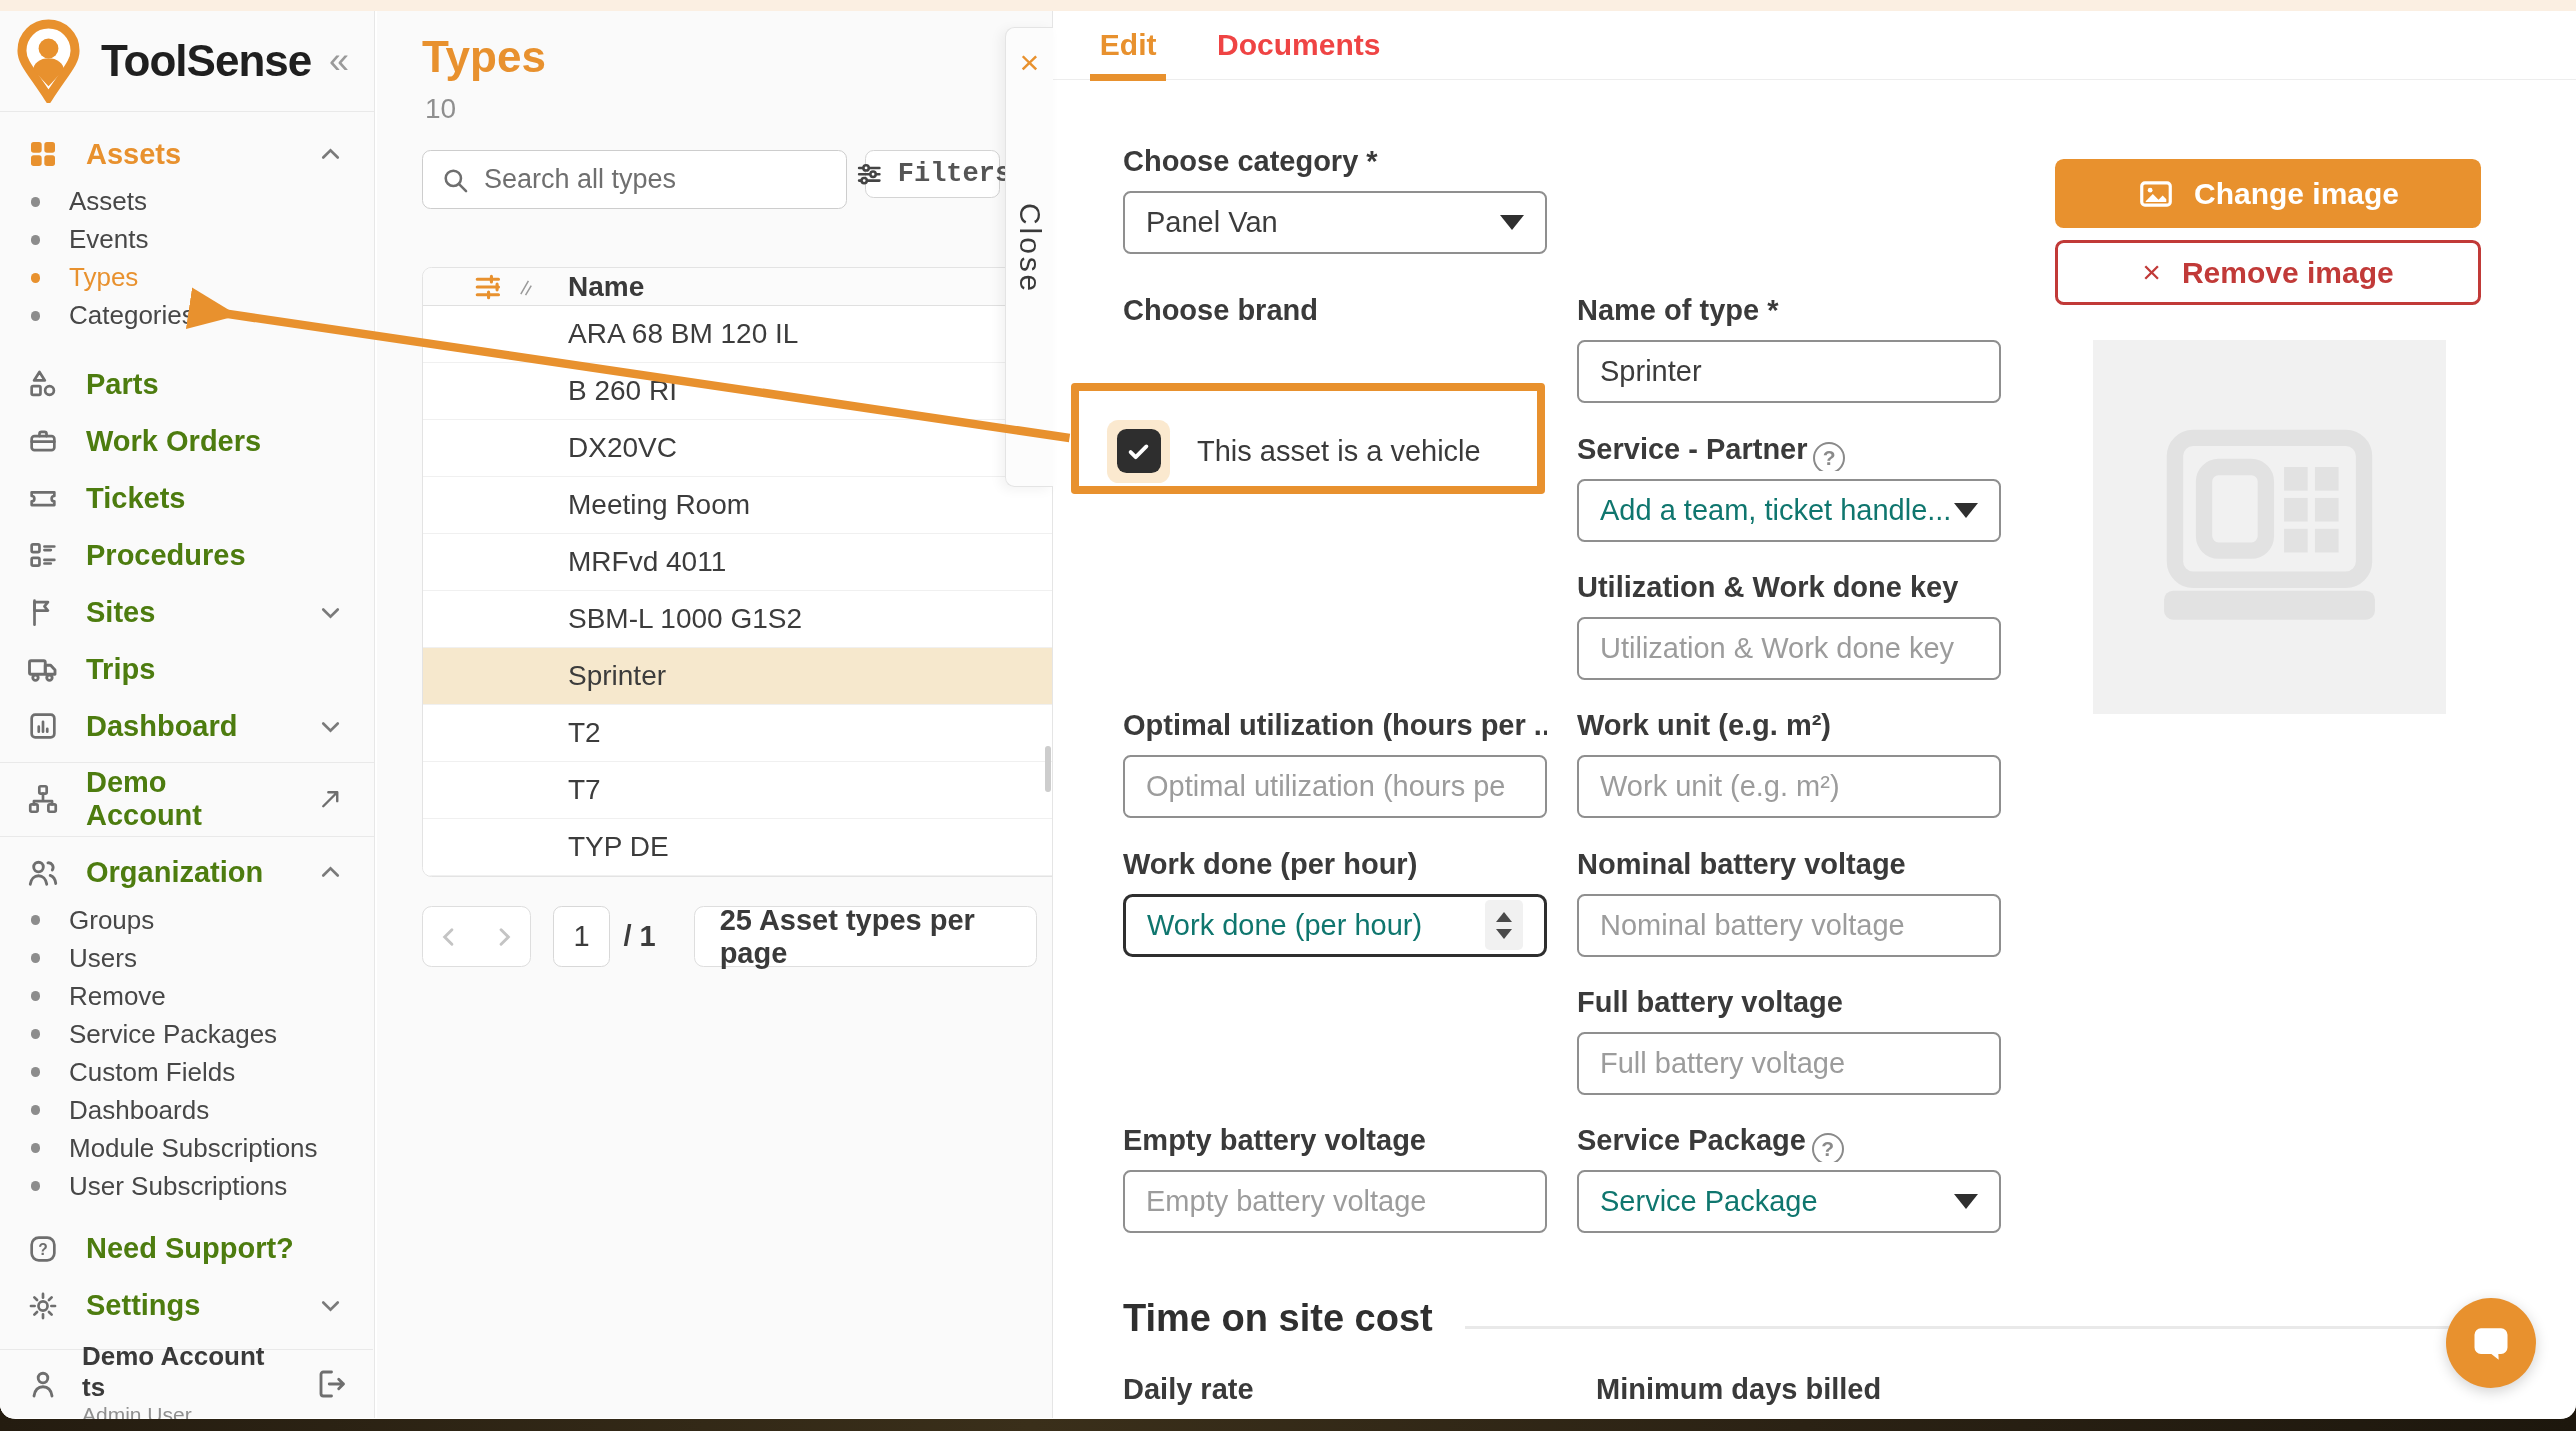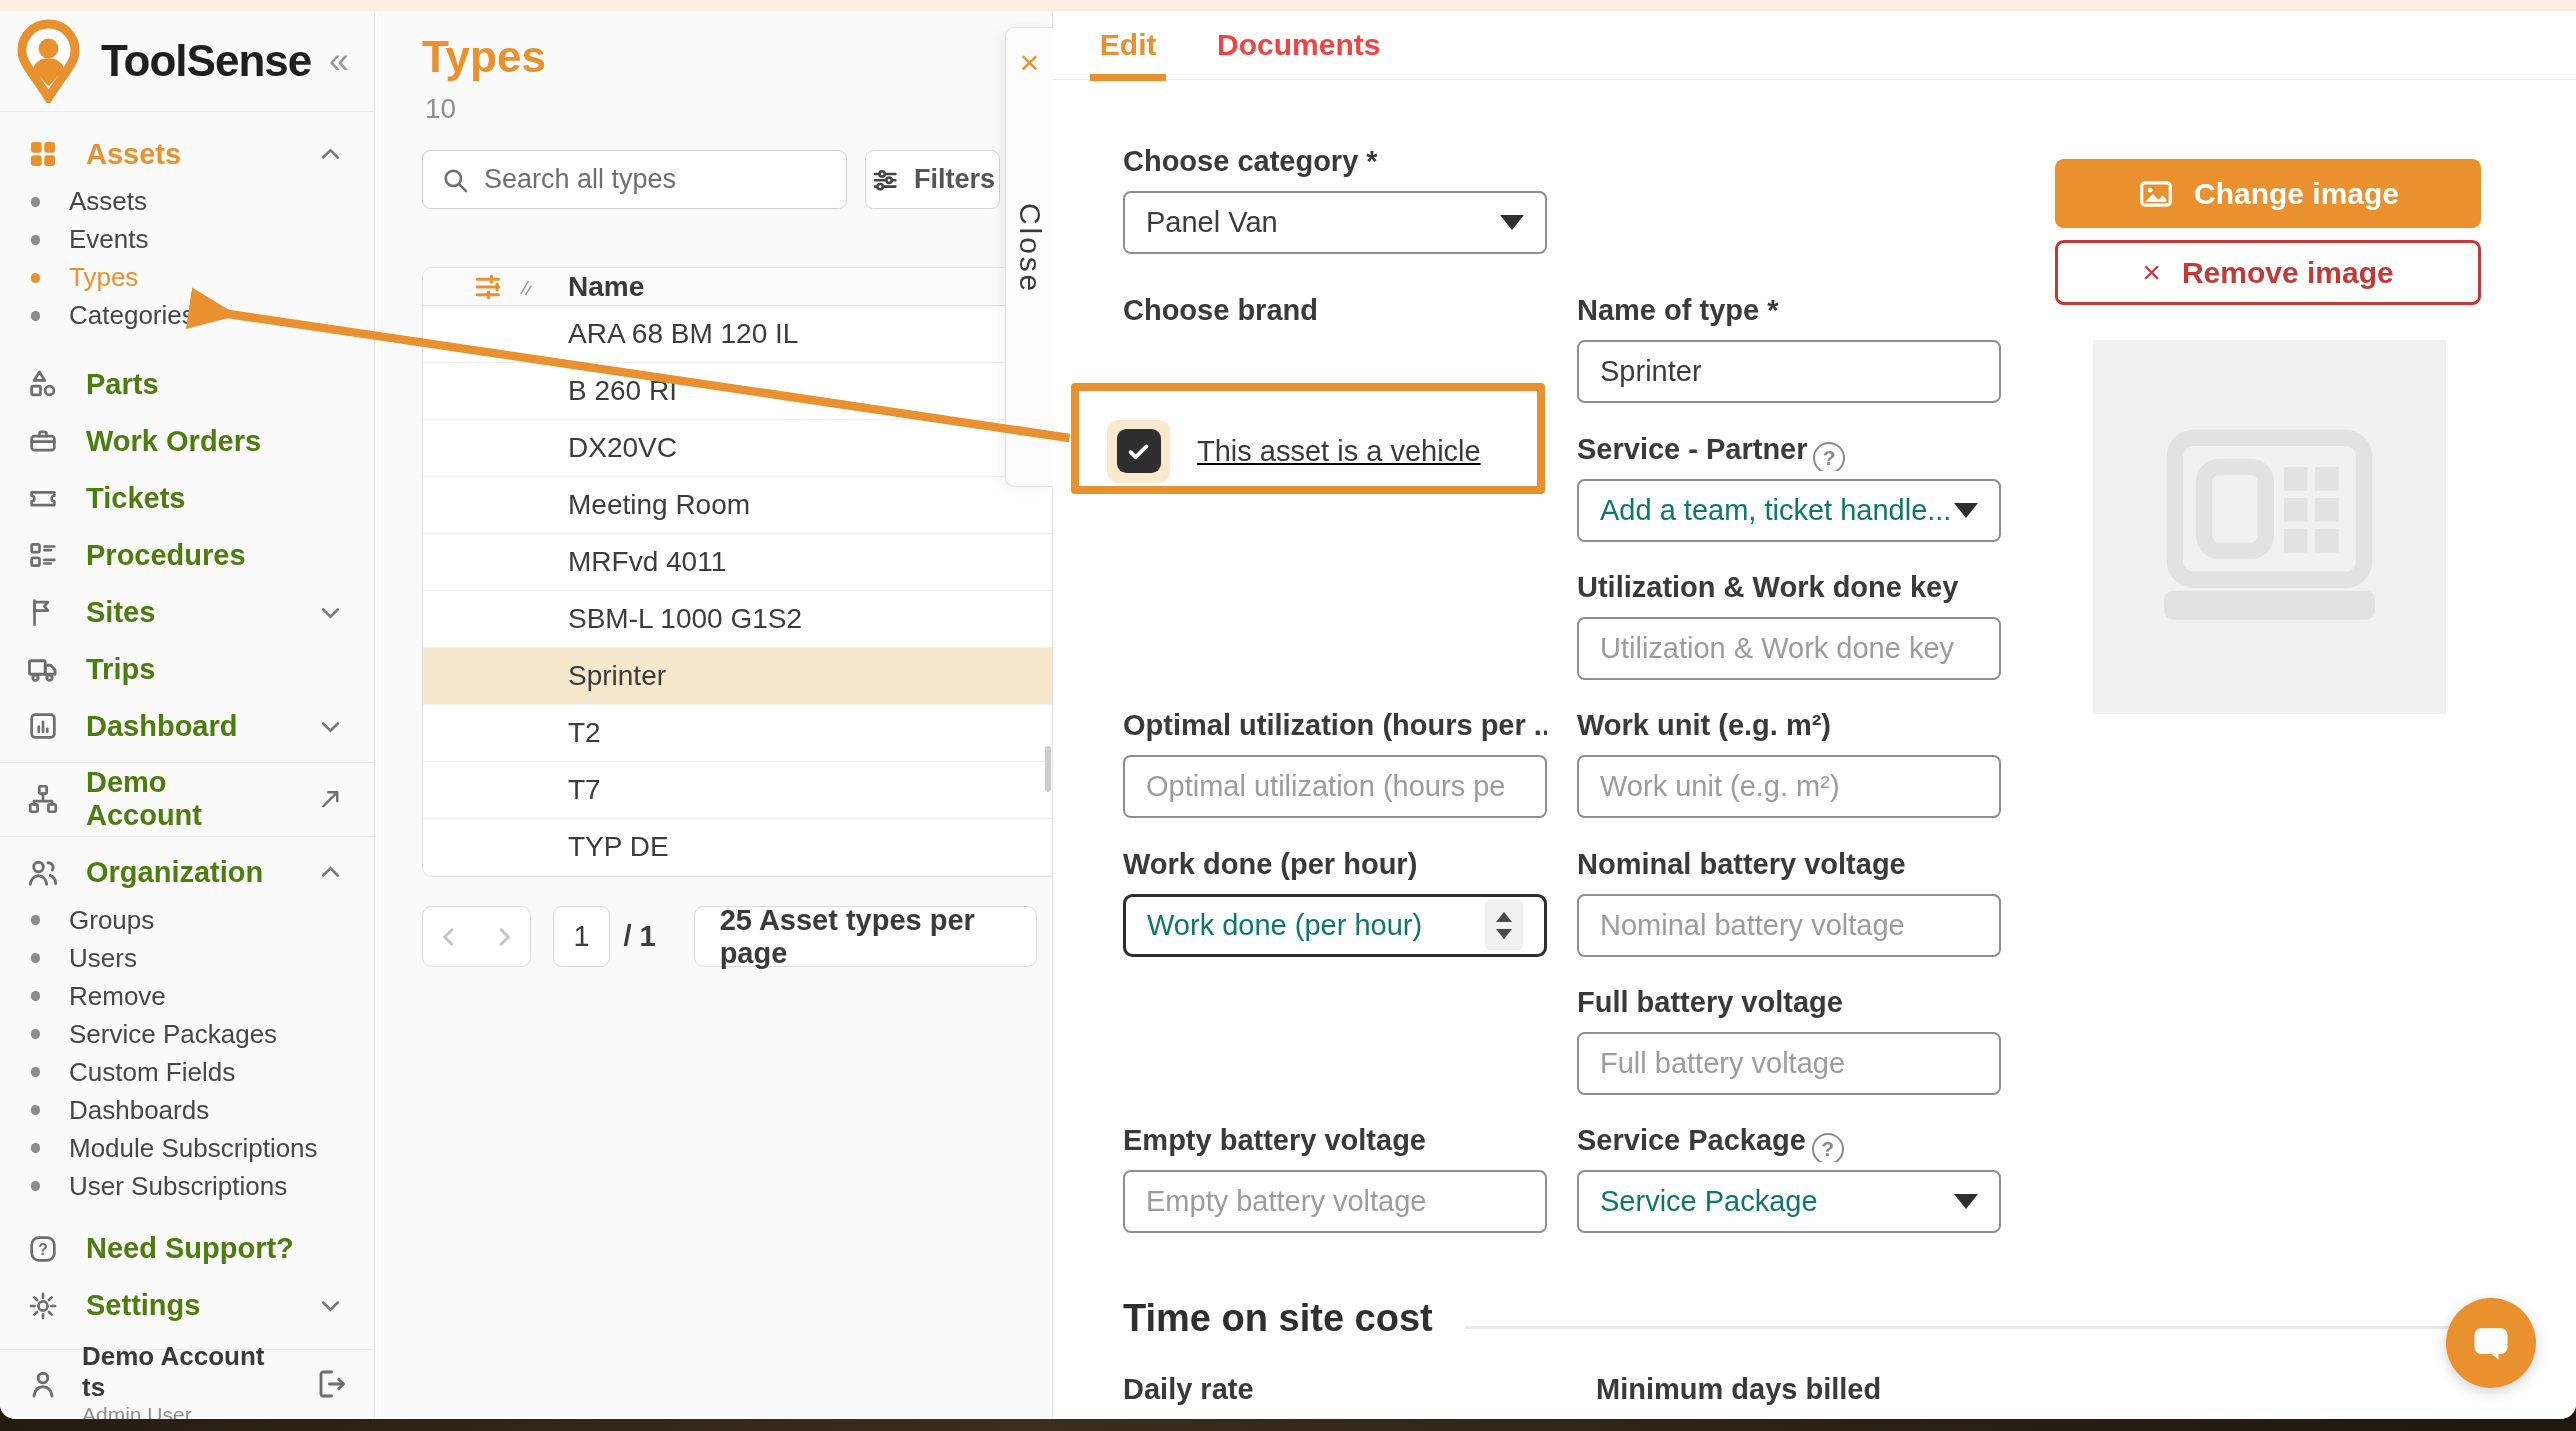--- a/index.html
+++ b/index.html
@@ -41,23 +41,23 @@
   
   #listpanel { position:absolute; left:377px; top:11.4px; width:675px; height:1407px;
     background:#FAFAFA; overflow:hidden; }
   .lp-title { position:absolute; left:45px; top:21px; font-size:44px; font-weight:700; color:#E8912E; }
   .lp-count { position:absolute; left:48px; top:82px; font-size:28px; color:#8F8F8F; }
   .lp-search { position:absolute; left:45px; top:139px; width:425px; height:59px; background:#fff;
     border:1.9px solid #CDCDCD; border-radius:8.6px; display:flex; align-items:center; padding:0 17px; gap:13.4px; }
   .lp-search input { border:none; outline:none; font-size:27px; color:#555; width:100%; background:transparent;
     font-family:inherit; }
   .lp-search input::placeholder { color:#6F6F6F; }
-  .lp-filters { position:absolute; left:488px; top:139px; width:135px; height:59px; background:#fff;
+  .lp-filters { position:absolute; left:488px; top:139px; width:135px; height:48px; background:#fff;
     border:1.9px solid #D4D4D4; border-radius:8.6px; display:flex; align-items:center; justify-content:center;
-    gap:13.4px; font-size:27px; color:#555; font-weight:600; cursor:pointer; }
+    gap:13.4px; font-size:27px; color:#555; font-weight:600; cursor:pointer;font-family:Liberation Mono, monospace; }
   .lp-table { position:absolute; left:45px; top:256px; width:668px;
     border:1px solid #E3E3E3; border-radius:9.5px; overflow:hidden; background:#fff; }
   .lp-thead { height:38px; background:#FBFBFB; border-bottom:1px solid #E0E0E0;
     display:flex; align-items:center; }
   .th-icons { width:145px; display:flex; align-items:center; padding-left:50px; gap:9.5px; }
   .th-name { font-size:28px; font-weight:700; color:#3A3A3A; }
   .lp-row { height:57px; display:flex; align-items:center; border-bottom:1px solid #F0F0F0;
     font-size:28px; color:#3C3C3C; cursor:pointer; background:#fff; }
   .lp-row .cell-pad { width:145px; flex:none; }
   .lp-row.selected { background:#F6E8CD; }
@@ -100,21 +100,21 @@
     border-right:12.4px solid transparent; border-top:15.3px solid #2F2F2F; flex:none; }
   .help { display:inline-flex; width:32px; height:32px; border:2.4px solid #8A8A8A; border-radius:50%;
     color:#8A8A8A; font-size:21px; align-items:center; justify-content:center; vertical-align:-5.7px;
     font-weight:700; margin-left:5.7px; }
   .lbl-inline { display:flex; align-items:center; gap:5.7px; }
   .stepper { margin-left:auto; width:38px; height:50px; background:#F1F1F1; border-radius:4.8px;
     display:flex; flex-direction:column; align-items:center; justify-content:center; gap:7.6px; flex:none; cursor:pointer; }
   .st-up { width:0;height:0;border-left:8.6px solid transparent;border-right:8.6px solid transparent;border-bottom:10.5px solid #4A4A4A; }
   .st-dn { width:0;height:0;border-left:8.6px solid transparent;border-right:8.6px solid transparent;border-top:10.5px solid #4A4A4A; }
 
-  .cb-row { position:absolute; left:54px; top:399px; height:82px; display:flex; align-items:center;text-decoration:underline; }
+  .cb-row { position:absolute; left:54px; top:399px; height:82px; display:flex; align-items:center; }
   .cb-glow { width:63px; height:63px; background:#FBE9CF; border-radius:11.4px; display:flex;
     align-items:center; justify-content:center; }
   .cb-box { width:44px; height:44px; background:#2E2E2E; border-radius:9.5px; display:flex;
     align-items:center; justify-content:center; cursor:pointer; }
   .cb-label { margin-left:27px; font-size:29px; color:#3A3A3A; font-weight:500; }
 
   .sec-title { position:absolute; left:70px; top:1286px; font-size:38px; font-weight:700; color:#2F2F2F; }
   .sec-line { position:absolute; left:412px; top:1315px; width:984px; height:2.9px; background:#E9E9E9; }
 
   .btn-change { position:absolute; left:1002px; top:148px; width:426px; height:69px; background:#E8912E;

